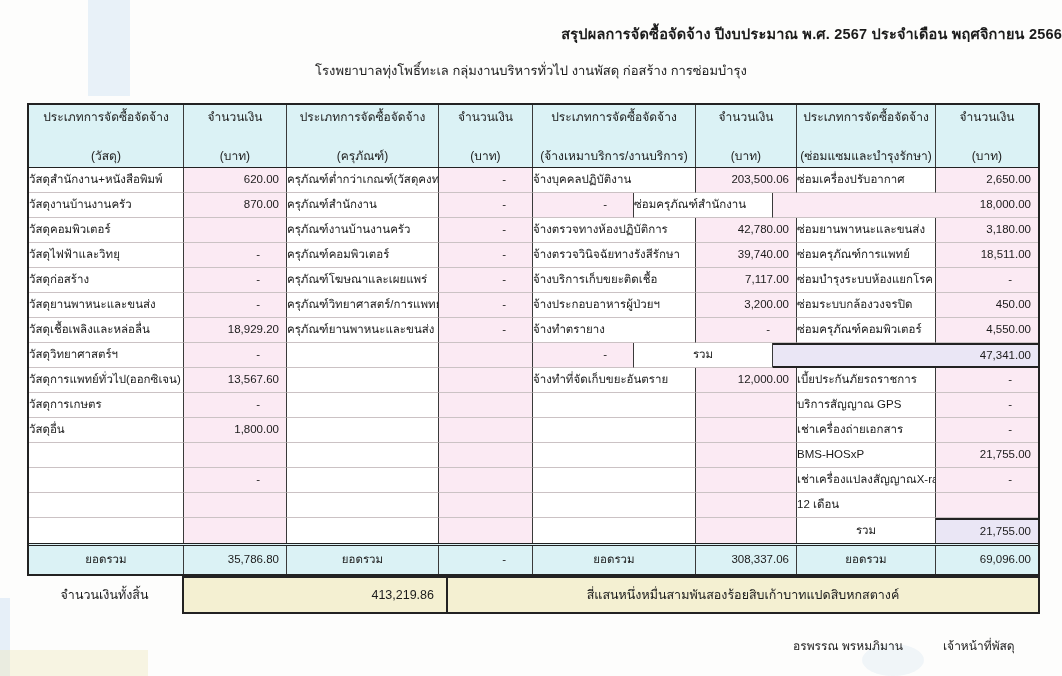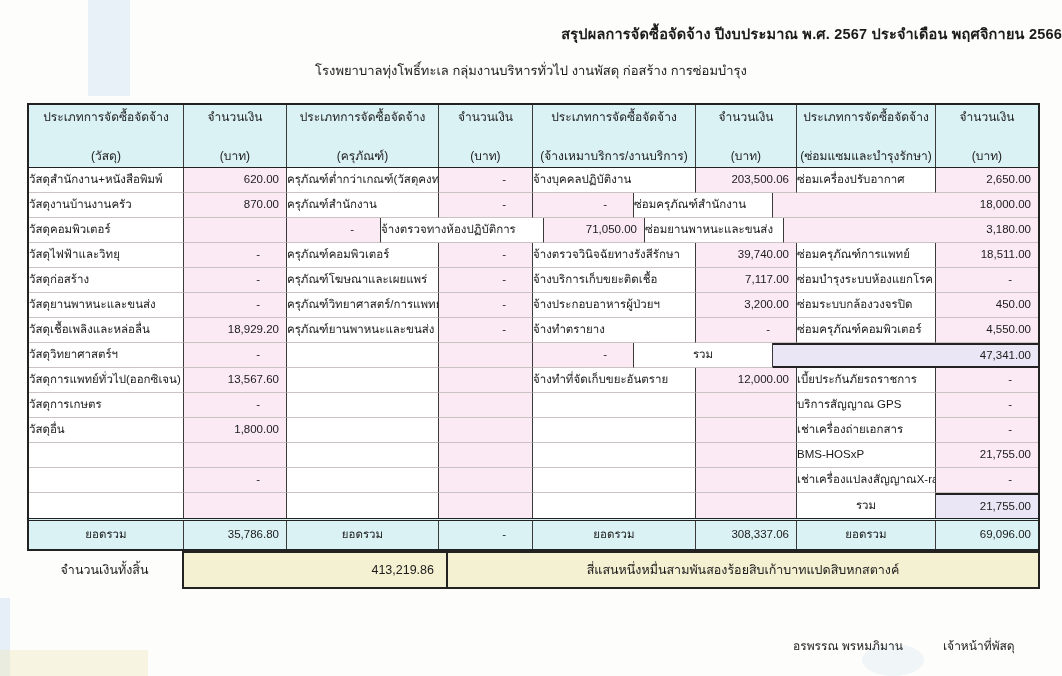--- a/index.html
+++ b/index.html
@@ -118,23 +118,24 @@
           <div class="cell c1 value">870.00</div>
           <div class="cell c2 label">ครุภัณฑ์สำนักงาน</div>
           <div class="cell c3 value dash">-</div>
           <div class="cell c5 value dash">-</div>
           <div class="cell c6 label">ซ่อมครุภัณฑ์สำนักงาน</div>
           <div class="cell c7 value">18,000.00</div>
         </div>
         <div class="trow">
           <div class="cell c0 label">วัสดุคอมพิวเตอร์</div>
           <div class="cell c1 value"></div>
+          <div class="cell c2 label">ครุภัณฑ์งานบ้านงานครัว</div>
           <div class="cell c3 value dash">-</div>
           <div class="cell c4 label">จ้างตรวจทางห้องปฏิบัติการ</div>
-          <div class="cell c5 value">71,050.00</div>
+          <div class="cell c5 value">42,780.00</div>
           <div class="cell c6 label">ซ่อมยานพาหนะและขนส่ง</div>
           <div class="cell c7 value">3,180.00</div>
         </div>
         <div class="trow">
           <div class="cell c0 label">วัสดุไฟฟ้าและวิทยุ</div>
           <div class="cell c1 value dash">-</div>
           <div class="cell c2 label">ครุภัณฑ์คอมพิวเตอร์</div>
           <div class="cell c3 value dash">-</div>
           <div class="cell c4 label">จ้างตรวจวินิจฉัยทางรังสีรักษา</div>
           <div class="cell c5 value">39,740.00</div>
@@ -222,20 +223,30 @@
         </div>
         <div class="trow">
           <div class="cell c0 label"></div>
           <div class="cell c1 value dash">-</div>
           <div class="cell c2 label"></div>
           <div class="cell c3 value"></div>
           <div class="cell c4 label"></div>
           <div class="cell c5 value"></div>
           <div class="cell c6 label">เช่าเครื่องแปลงสัญญาณX-ray</div>
           <div class="cell c7 value dash">-</div>
+        </div>
+        <div class="trow">
+          <div class="cell c0 label"></div>
+          <div class="cell c1 value"></div>
+          <div class="cell c2 label"></div>
+          <div class="cell c3 value"></div>
+          <div class="cell c4 label"></div>
+          <div class="cell c5 value"></div>
+          <div class="cell c6 label">12 เดือน</div>
+          <div class="cell c7 value"></div>
         </div>
         <div class="trow">
           <div class="cell c0 label"></div>
           <div class="cell c1 value"></div>
           <div class="cell c2 label"></div>
           <div class="cell c3 value"></div>
           <div class="cell c4 label"></div>
           <div class="cell c5 value"></div>
           <div class="cell c6 label subtotal-label">รวม</div>
           <div class="cell c7 value subtotal-value">21,755.00</div>

